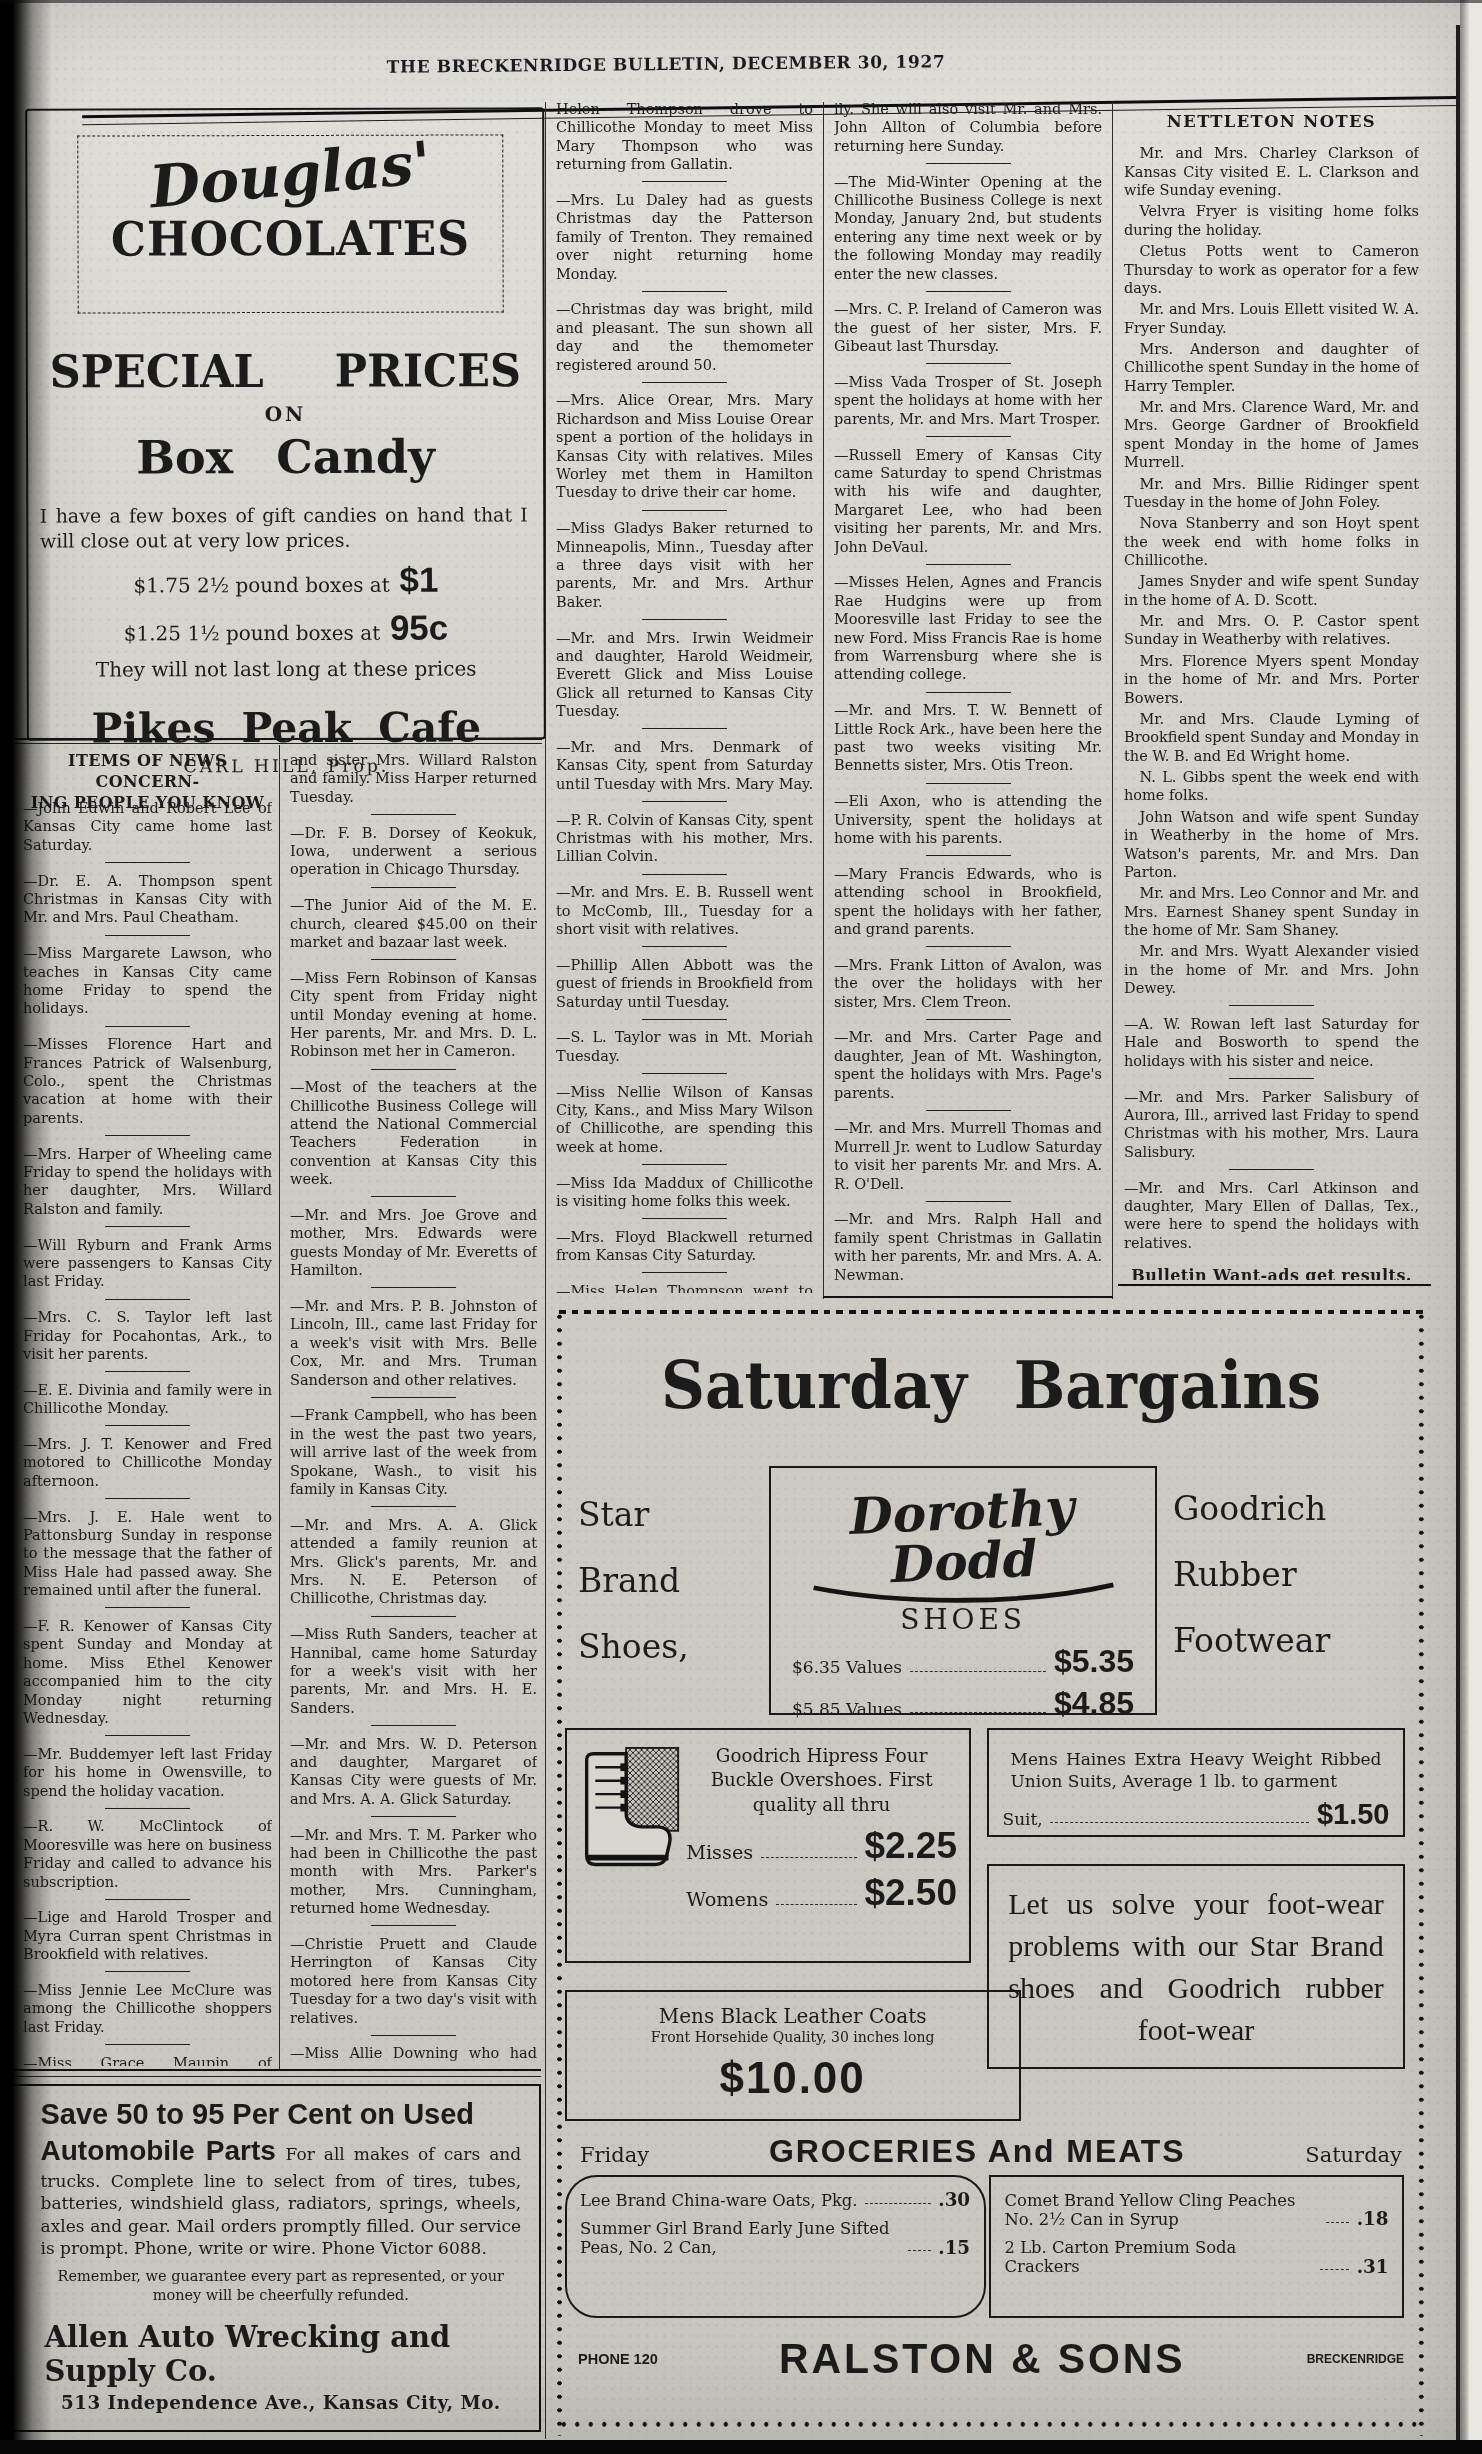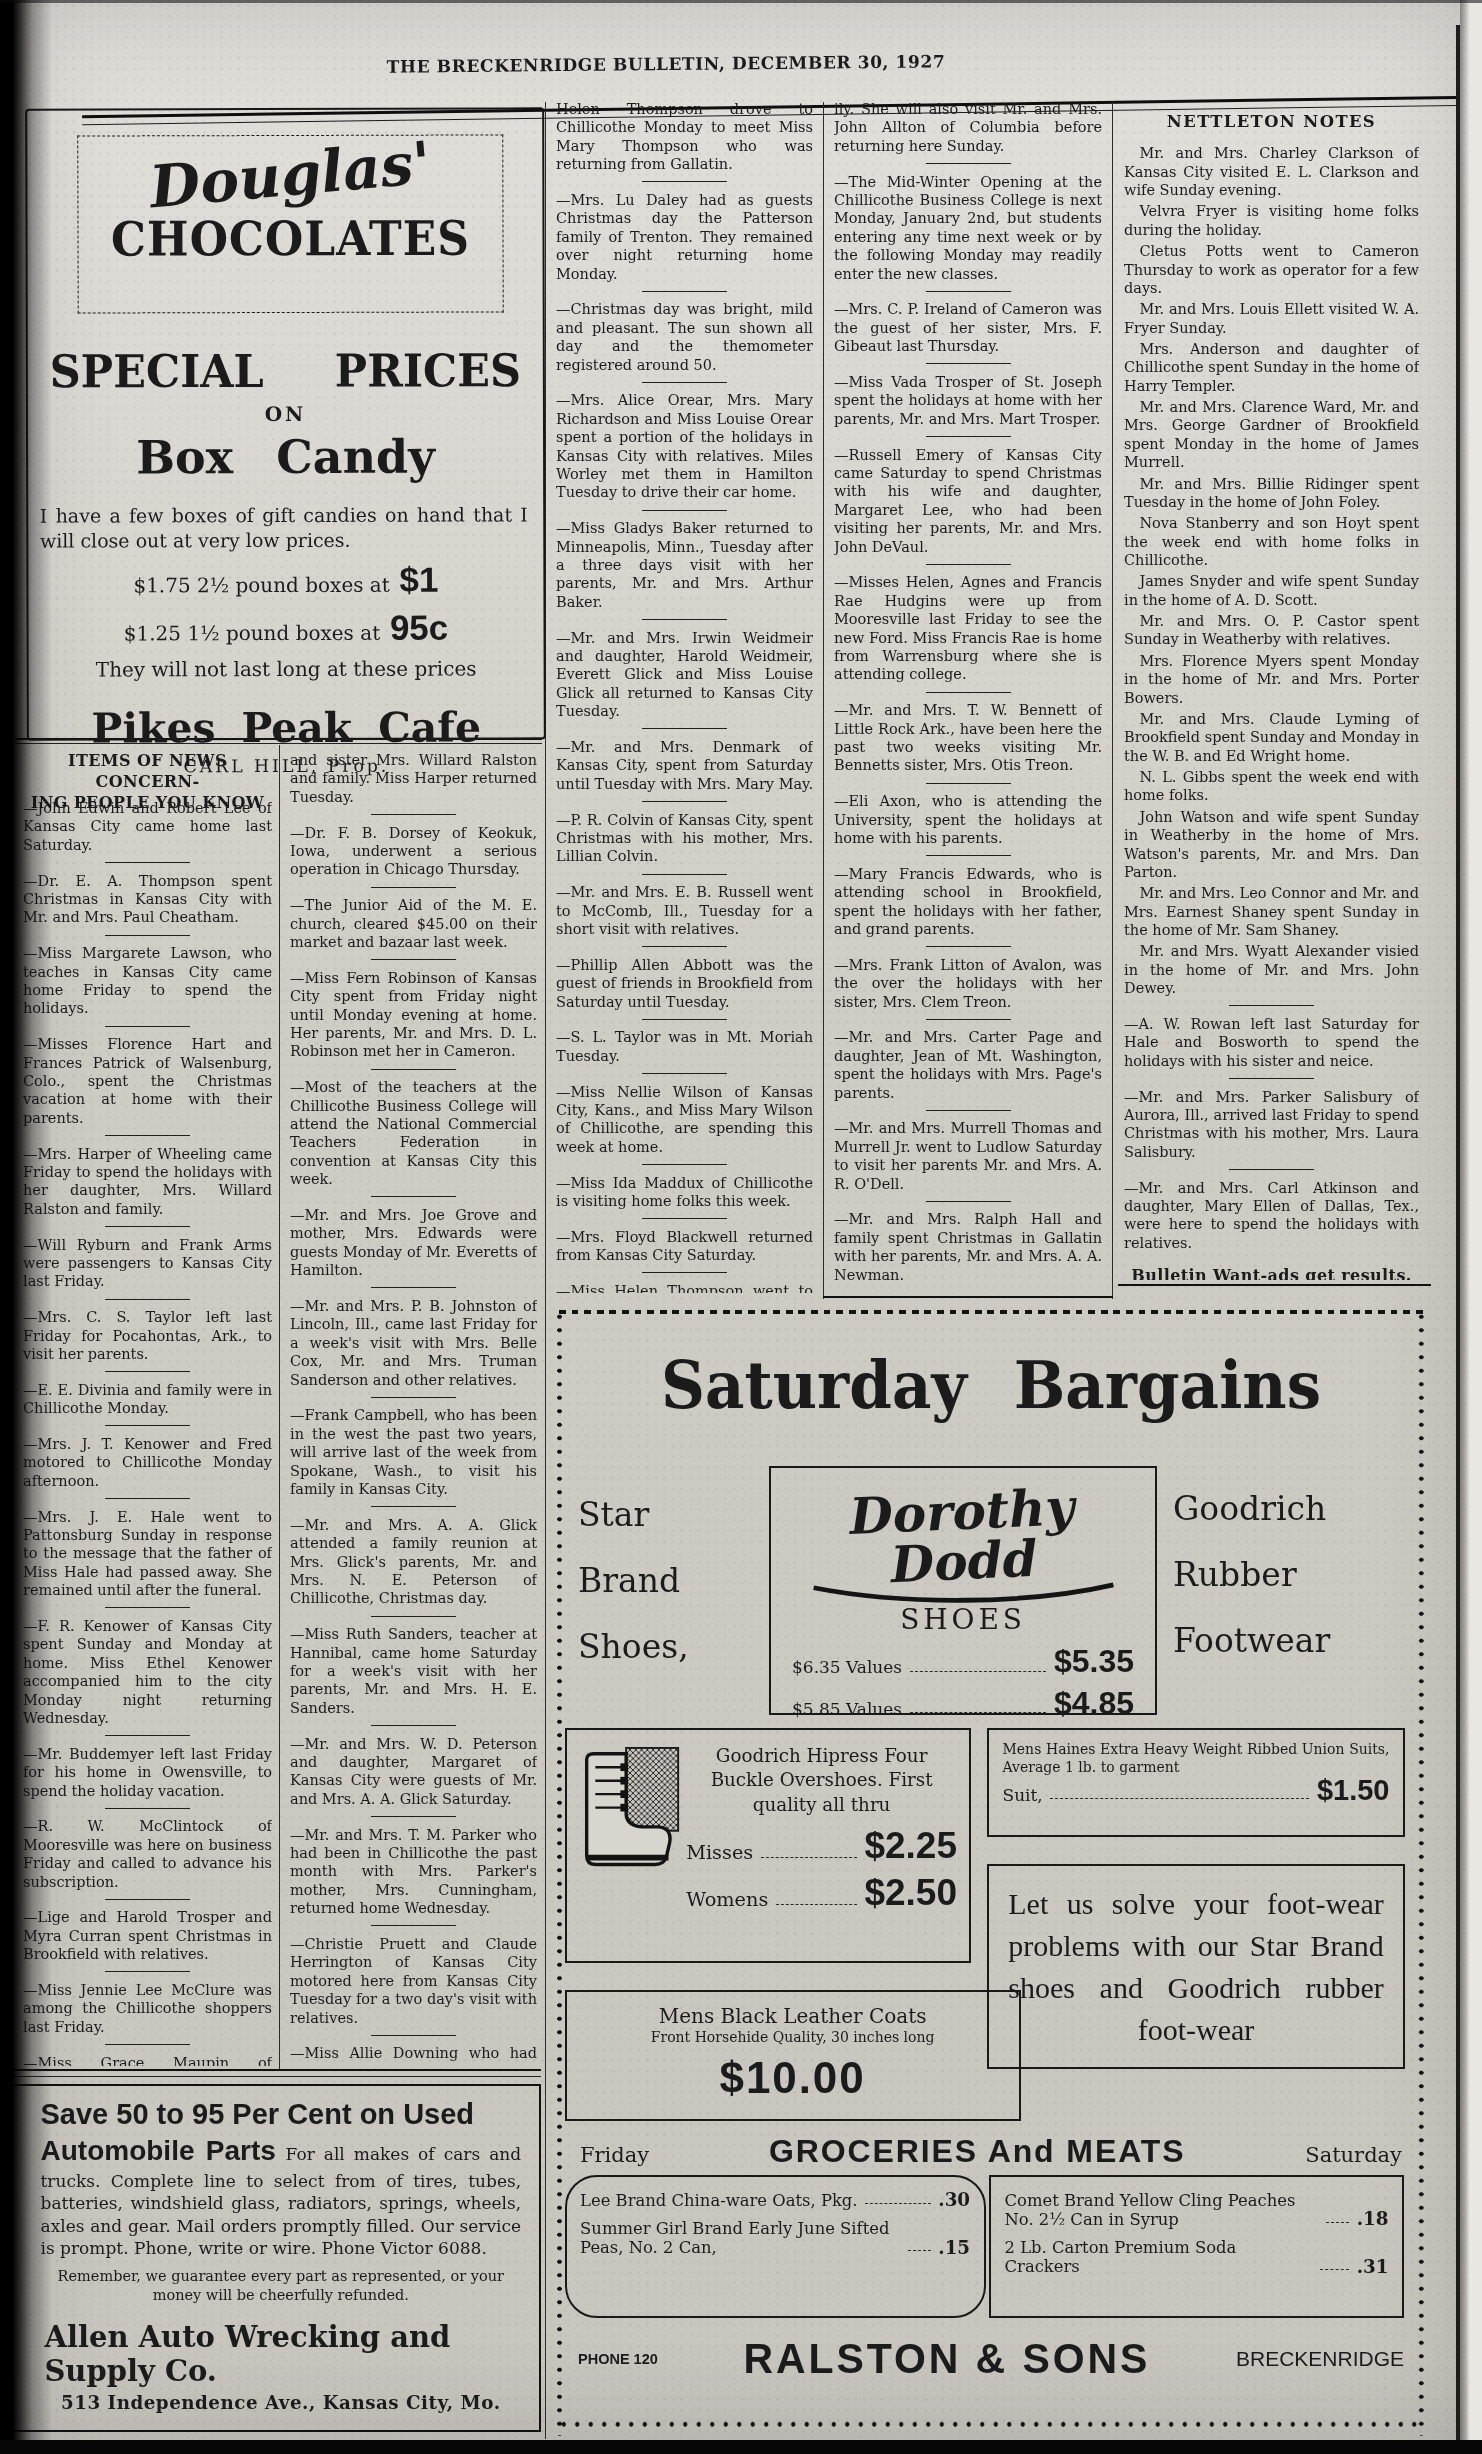--- a/index.html
+++ b/index.html
@@ -94,21 +94,21 @@
   .pr-label{font-size:17px;flex:0 1 auto;}
   .pr-dots{flex:1 1 29px;min-width:23px;border-bottom:1.9px dashed #2a2a2a;margin:0 7.7px 5.8px;}
   .pr-value{font-weight:bold;font-size:32px;font-family:var(--sans);line-height:1;}
   .overshoes-box{left:11.6px;top:418px;width:406px;height:235px;display:flex;padding:13.5px 11.6px;}
   .overshoes-box .icon{flex:0 0 108px;}
   .overshoes-box .ocontent{flex:1;}
   .overshoes-text{font-size:18.3px;line-height:1.35;text-align:center;margin:0 0 9.7px;}
   .overshoes-box .pr-label{font-size:19.3px;}
   .overshoes-box .pr-value{font-size:37px;}
   .suits-box{left:434px;top:418px;width:418px;height:109px;padding:9.7px 13.5px;}
-  .suits-text{font-size:14px;line-height:1.3;text-align:justify;margin:0;}
+  .suits-text{font-size:17px;line-height:1.3;text-align:justify;margin:8px;}
   .suits-box .pr-label{font-size:17px;}
   .suits-box .pr-value{font-size:29px;}
   .solve-box{left:434px;top:554px;width:418px;height:205px;padding:17.4px 19.3px;}
   .solve-text{font-size:30px;line-height:1.4;margin:0;text-align:justify;text-align-last:center;font-family:Liberation Serif, serif;}
   .coats-box{left:11.6px;top:680px;width:456px;height:131px;text-align:center;padding-top:11.6px;}
   .coats-l1{font-size:20px;margin:0;}
   .coats-l2{font-size:14px;margin:1.9px 0 0;}
   .coats-price{font-size:44px;font-weight:bold;font-family:var(--sans);margin-top:7.7px;letter-spacing:1.9px;}
   .groc-header{position:absolute;left:0;top:823px;width:100%;padding:0 27px;box-sizing:border-box;
     display:flex;justify-content:space-between;align-items:baseline;}
@@ -116,21 +116,21 @@
   .groc-header .big{font-size:32px;font-weight:bold;font-family:var(--sans);letter-spacing:1.9px;}
   .groc-box{padding:13.5px 13.5px 5.8px;}
   .groc-box .pr-label{font-size:16.4px;}
   .groc-box .pr-value{font-size:18.3px;font-family:var(--serif);}
   .groc-left{left:11.6px;top:865px;width:421px;height:143px;border-radius:32px;}
   .groc-right{left:436px;top:865px;width:415px;height:143px;}
   .sb-footer{position:absolute;left:0;top:1025px;width:100%;padding:0 25px;box-sizing:border-box;
     display:flex;justify-content:space-between;align-items:center;}
   .sbf-phone{font-size:14.5px;font-weight:bold;font-family:var(--sans);}
   .sbf-store{font-size:41px;font-weight:bold;font-family:var(--sans);letter-spacing:2.9px;transform:scaleY(1.05);}
-  .sbf-city{font-size:21px;font-weight:normal;font-family:var(--sans);}
+  .sbf-city{font-size:12px;font-weight:bold;font-family:var(--sans);}
 
   
   .auto-rule1{left:0;top:2069px;width:541px;}
   .auto-rule2{left:0;top:2076px;width:541px;}
   .auto-ad{position:absolute;left:13.5px;top:2084px;width:527px;height:348px;
     border:2.9px solid #101010;border-left:none;box-sizing:border-box;padding:11.6px 17.4px 0 27px;}
   .auto-h1{font-family:var(--sans);font-weight:bold;font-size:29px;margin:0;line-height:1.15;}
   .auto-lede{font-size:17px;text-align:justify;line-height:1.32;margin:1.9px 0 0;}
   .auto-h2{font-family:var(--sans);font-weight:bold;font-size:28px;margin-right:9.7px;}
   .auto-guarantee{font-size:14.5px;text-align:center;line-height:1.3;margin:7.7px 9.7px 0;}

